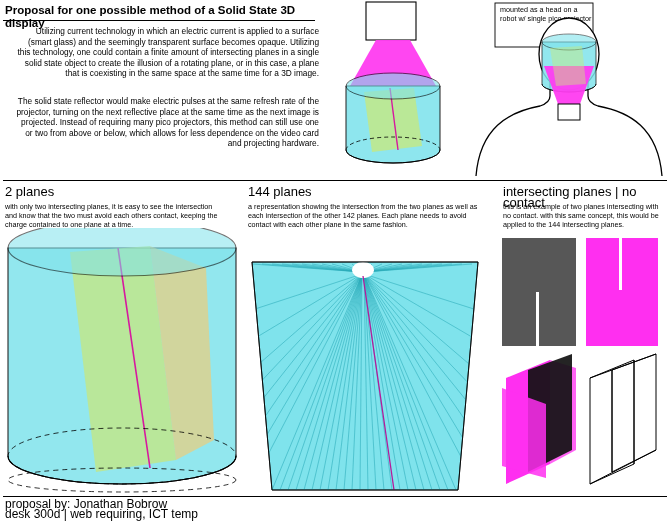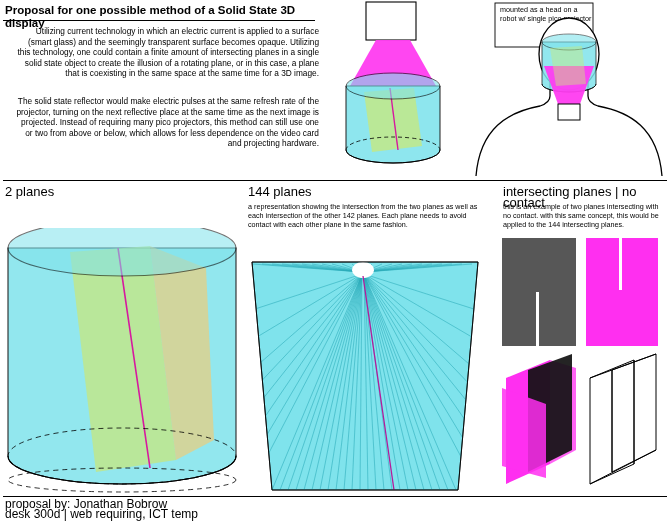--- a/index.html
+++ b/index.html
@@ -159,20 +159,21 @@
 
     <rect x="88" y="104" width="22" height="16" fill="#ffffff" stroke="#000" stroke-width="1"></rect>
 
     <path d="M80 48 L112 46 L116 84 L86 86 Z" fill="#c8e87a" opacity="0.45"></path>
   </svg>
 
   <div class="mid-rule"></div>
   <div class="bottom-rule"></div>
 
   <div class="col-head col1-head">2 planes</div>
+  <div class="col-cap col1-cap">with only two intersecting planes, it is easy to see the intersection and know that the two must avoid each others contact, keeping the charge contained to one plane at a time.</div>
 
   <svg class="art art-big-cyl" width="244" height="266" viewBox="0 0 244 266">
 
     <path d="M8 20 L8 228 A114 28 0 0 0 236 228 L236 20 Z" fill="#7fe3ec" opacity="0.85" stroke="#000" stroke-width="1.1"></path>
 
     <path d="M70 24 L150 18 L176 232 L96 244 Z" fill="#c8e87a" opacity="0.72" stroke="none"></path>
 
     <path d="M150 18 L206 40 L214 212 L176 232 Z" fill="#f9c96a" opacity="0.62" stroke="none"></path>
 
     <path d="M118 20 L150 240" stroke="#d6189f" stroke-width="1.6" fill="none"></path>

